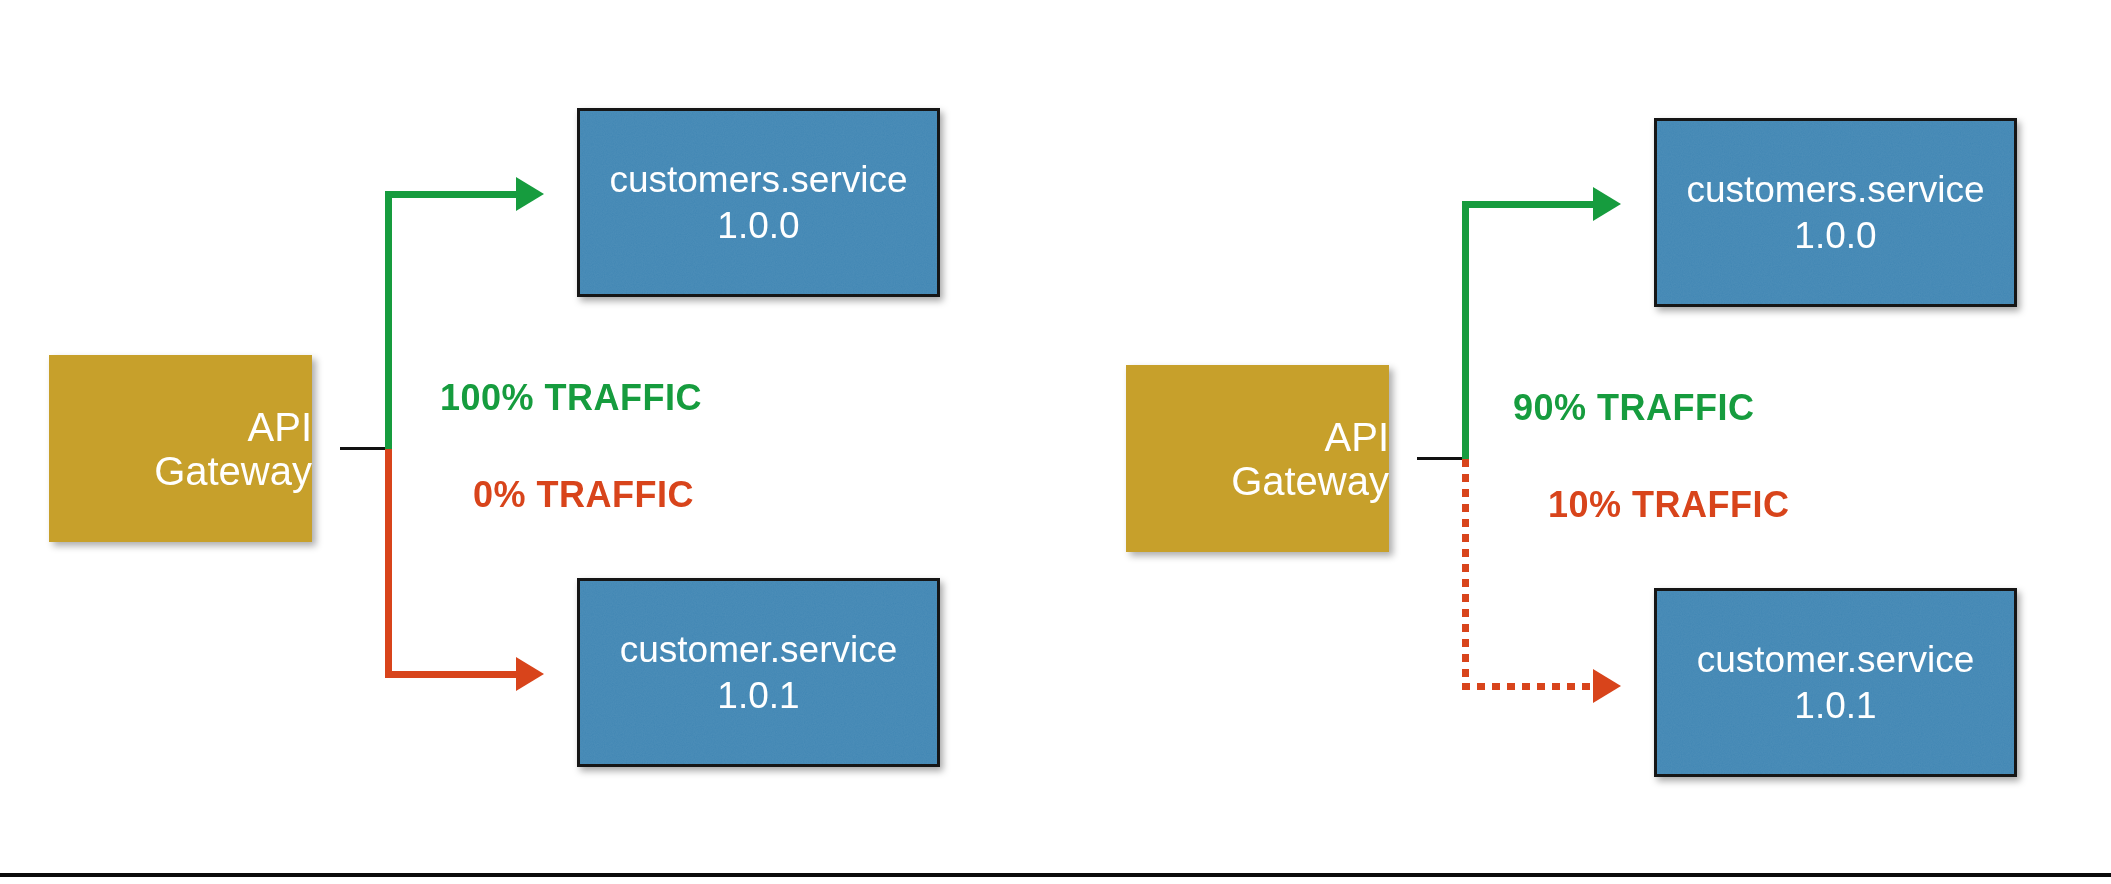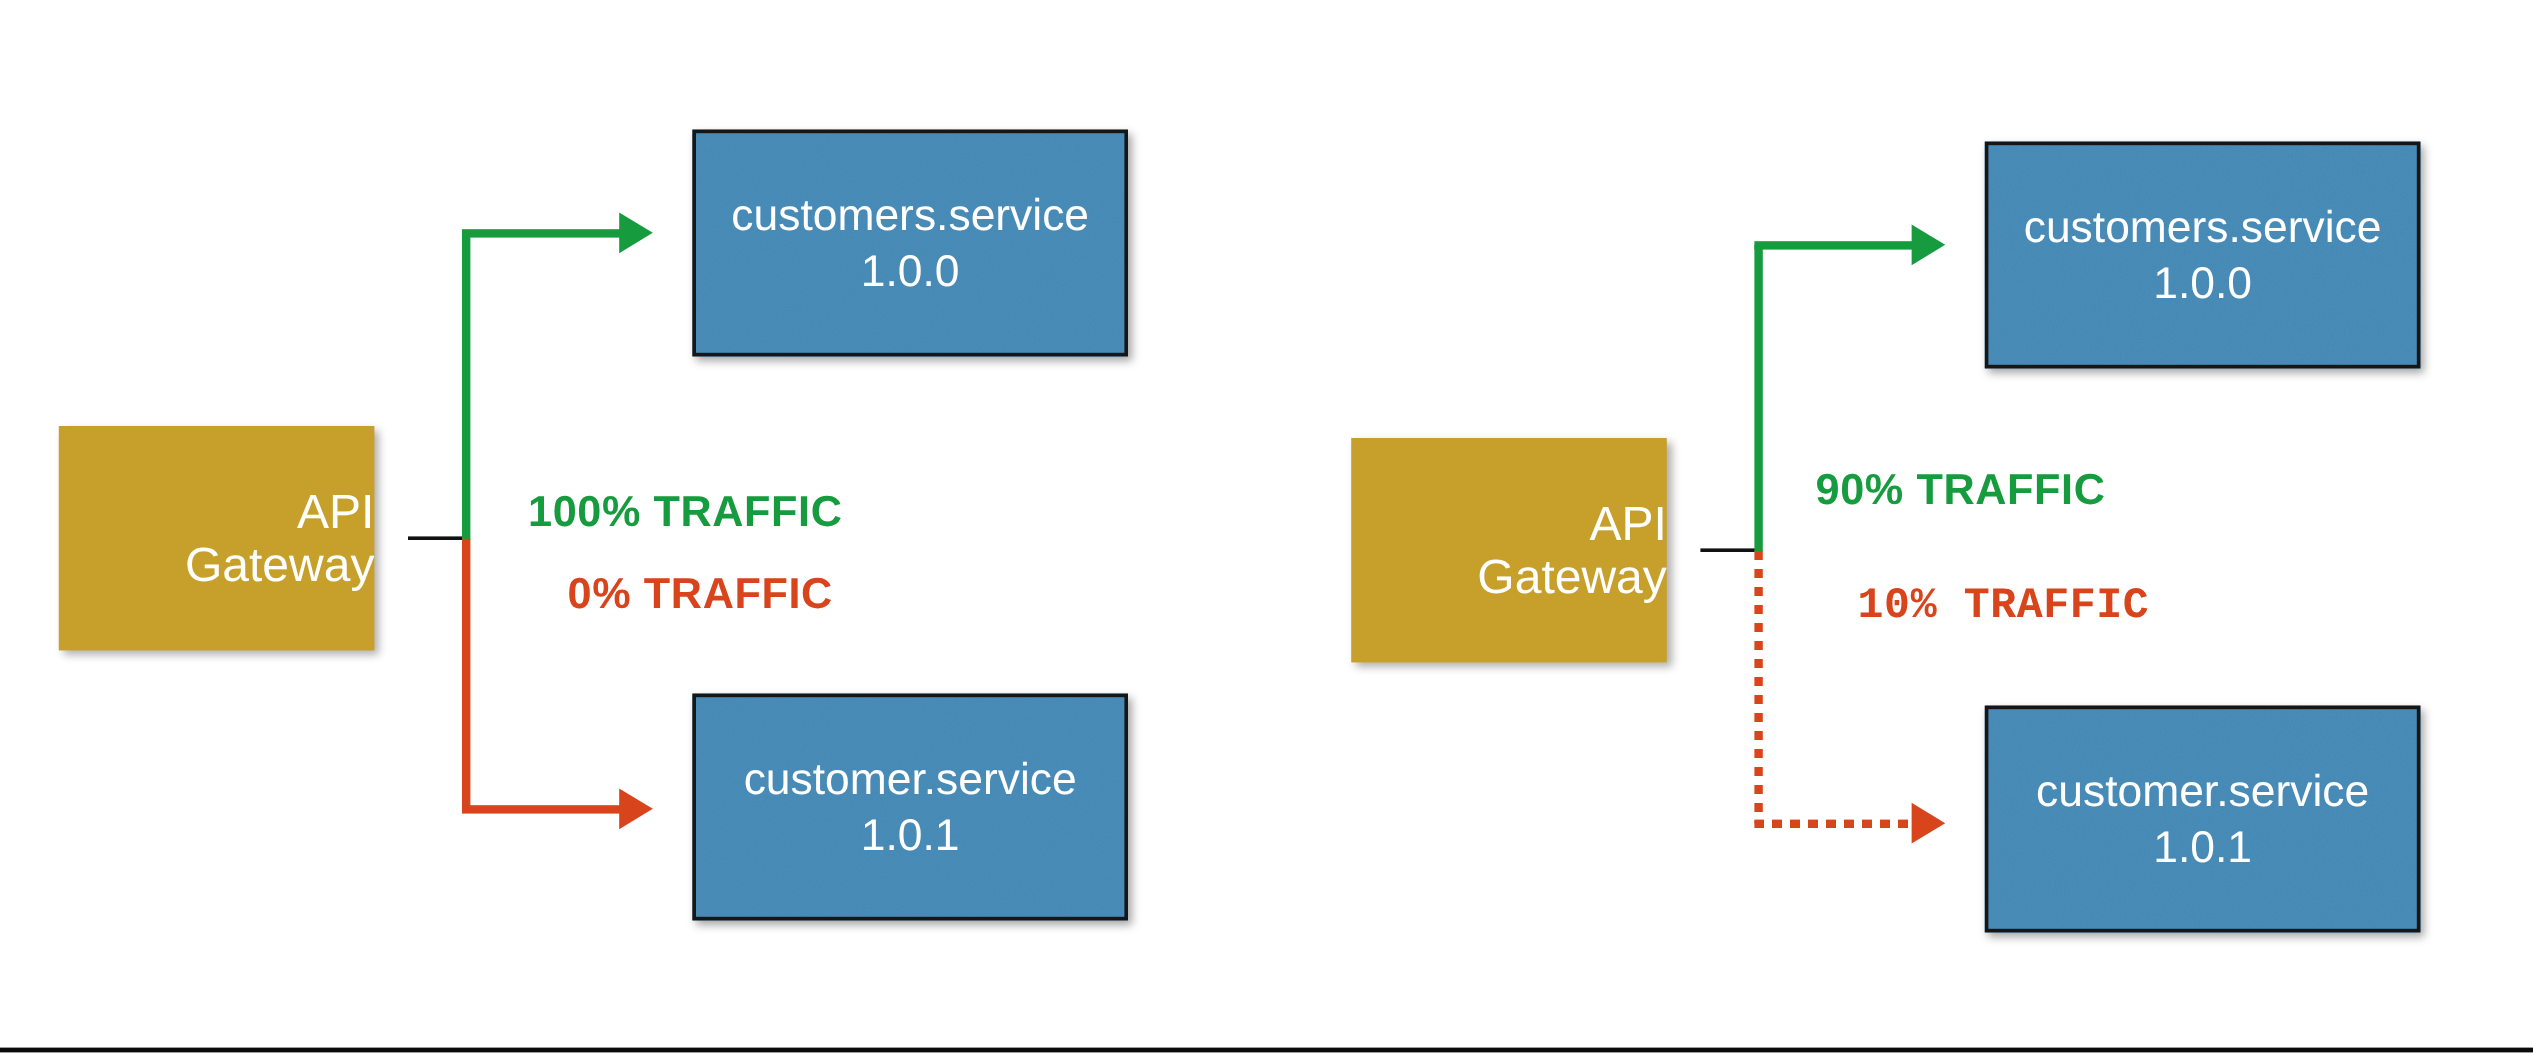--- a/index.html
+++ b/index.html
@@ -106,36 +106,36 @@
   .gw-0    { left: 49px;   top: 355px; }
   .svc-0t  { left: 577px;  top: 108px; }
   .svc-0b  { left: 577px;  top: 578px; }
   .stub-0  { left: 340px;  top: 447px; }
   .gv-0    { left: 385px;  top: 194px; height: 256px; }
   .gh-0    { left: 385px;  top: 191px; width: 132px; }
   .ga-0    { left: 516px;  top: 177px; }
   .rv-0    { left: 385px;  top: 449px; height: 226px; }
   .rh-0    { left: 385px;  top: 671px; width: 132px; }
   .ra-0    { left: 516px;  top: 657px; }
-  .tl-0t   { left: 440px;  top: 377px; margin-top: 28px; }
+  .tl-0t   { left: 440px;  top: 377px; }
   .tl-0b   { left: 440px;  top: 474px; }
 
   
   .gw-1    { left: 1126px; top: 365px; }
   .svc-1t  { left: 1654px; top: 118px; }
   .svc-1b  { left: 1654px; top: 588px; }
   .stub-1  { left: 1417px; top: 457px; }
   .gv-1    { left: 1462px; top: 204px; height: 256px; }
   .gh-1    { left: 1462px; top: 201px; width: 132px; }
   .ga-1    { left: 1593px; top: 187px; }
   .rdv-1   { left: 1462px; top: 459px; height: 227px; }
   .rdh-1   { left: 1462px; top: 683px; width: 132px; }
   .ra-1    { left: 1593px; top: 669px; }
   .tl-1t   { left: 1513px; top: 387px; }
-  .tl-1b   { left: 1515px; top: 484px; font-family: Liberation Mono, monospace; }
+  .tl-1b   { left: 1515px; top: 484px; }
 </style>
 </head>
 <body>
 
 <div class="canvas">
 
   <svg width="0" height="0" style="position:absolute">
     <defs>
       <filter id="paper-noise">
         <feTurbulence type="fractalNoise" baseFrequency="0.9" numOctaves="2" result="n"></feTurbulence>

